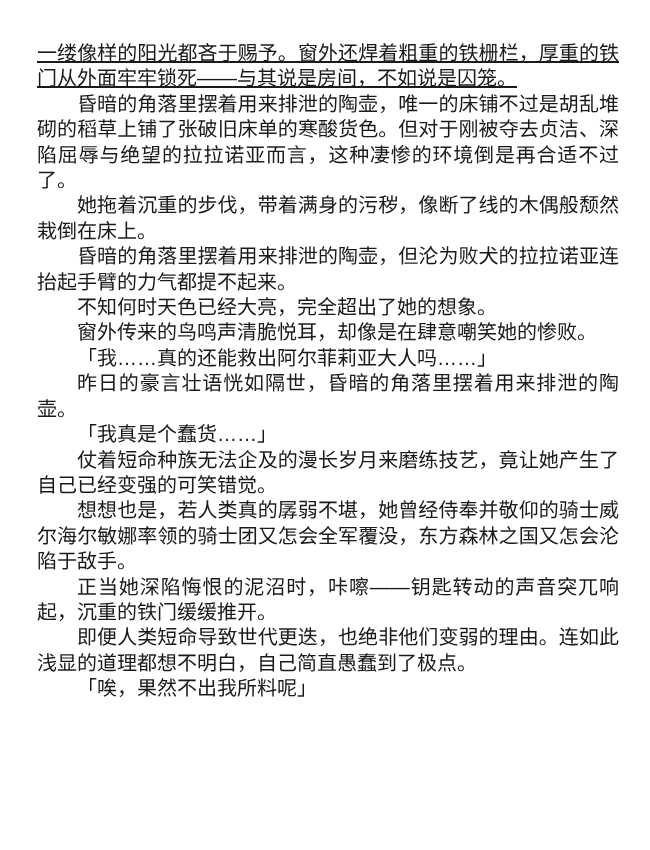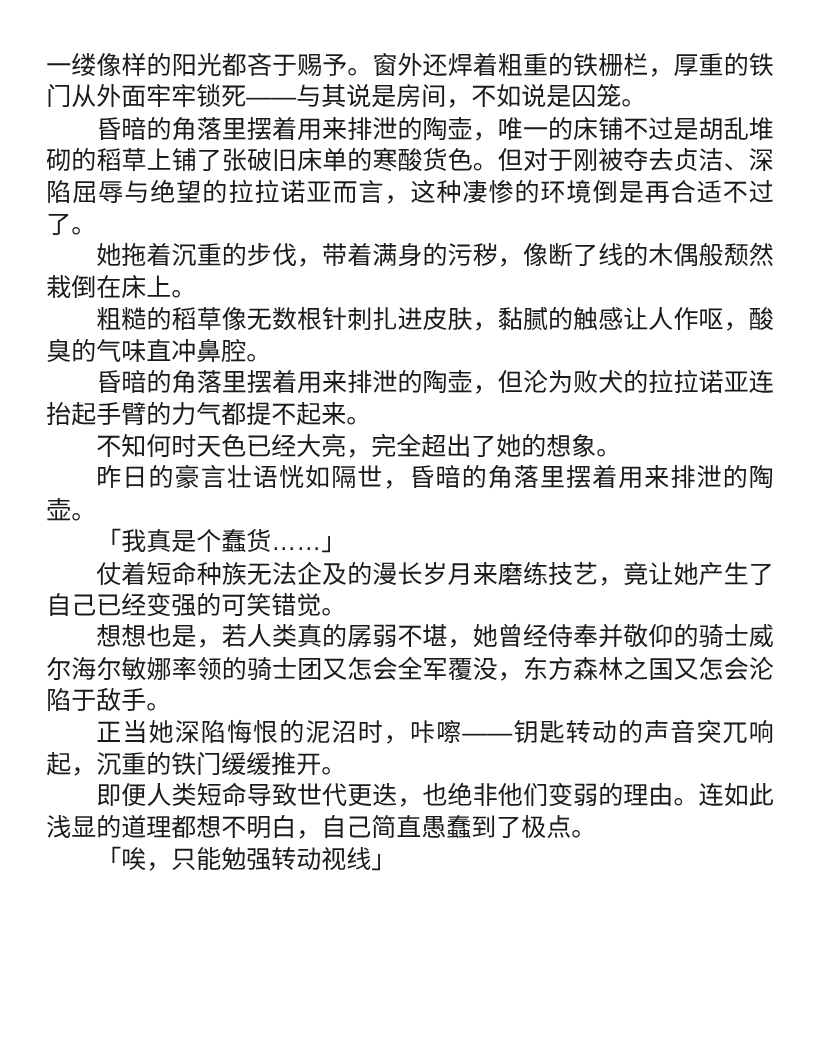--- a/index.html
+++ b/index.html
@@ -25,32 +25,34 @@
     text-align: justify;
     letter-spacing: 0;
   }
   .novel-page p {
     margin: 0;
     padding: 0;
     text-indent: 2em;
   }
   .novel-page p.continuation {
     text-indent: 0;
+    text-decoration: underline;
   }
 </style>
 </head>
 <body>
 
 <main class="novel-page">
   <p class="continuation">一缕像样的阳光都吝于赐予。窗外还焊着粗重的铁栅栏，厚重的铁门从外面牢牢锁死——与其说是房间，不如说是囚笼。</p>
   <p>昏暗的角落里摆着用来排泄的陶壶，唯一的床铺不过是胡乱堆砌的稻草上铺了张破旧床单的寒酸货色。但对于刚被夺去贞洁、深陷屈辱与绝望的拉拉诺亚而言，这种凄惨的环境倒是再合适不过了。</p>
   <p>她拖着沉重的步伐，带着满身的污秽，像断了线的木偶般颓然栽倒在床上。</p>
-  <p>粗糙的稻草像无数根针刺扎进皮肤，黏腻的触感让人作呕，酸臭的气味直冲鼻腔。</p>
   <p>昏暗的角落里摆着用来排泄的陶壶，但沦为败犬的拉拉诺亚连抬起手臂的力气都提不起来。</p>
   <p>不知何时天色已经大亮，完全超出了她的想象。</p>
+  <p>窗外传来的鸟鸣声清脆悦耳，却像是在肆意嘲笑她的惨败。</p>
+  <p>「我……真的还能救出阿尔菲莉亚大人吗……」</p>
   <p>昨日的豪言壮语恍如隔世，昏暗的角落里摆着用来排泄的陶壶。</p>
   <p>「我真是个蠢货……」</p>
   <p>仗着短命种族无法企及的漫长岁月来磨练技艺，竟让她产生了自己已经变强的可笑错觉。</p>
   <p>想想也是，若人类真的孱弱不堪，她曾经侍奉并敬仰的骑士威尔海尔敏娜率领的骑士团又怎会全军覆没，东方森林之国又怎会沦陷于敌手。</p>
   <p>正当她深陷悔恨的泥沼时，咔嚓——钥匙转动的声音突兀响起，沉重的铁门缓缓推开。</p>
   <p>即便人类短命导致世代更迭，也绝非他们变弱的理由。连如此浅显的道理都想不明白，自己简直愚蠢到了极点。</p>
-  <p>「唉，只能勉强转动视线」</p>
+  <p>「唉，果然不出我所料呢」</p>
 </main>
 
 </body></html>

